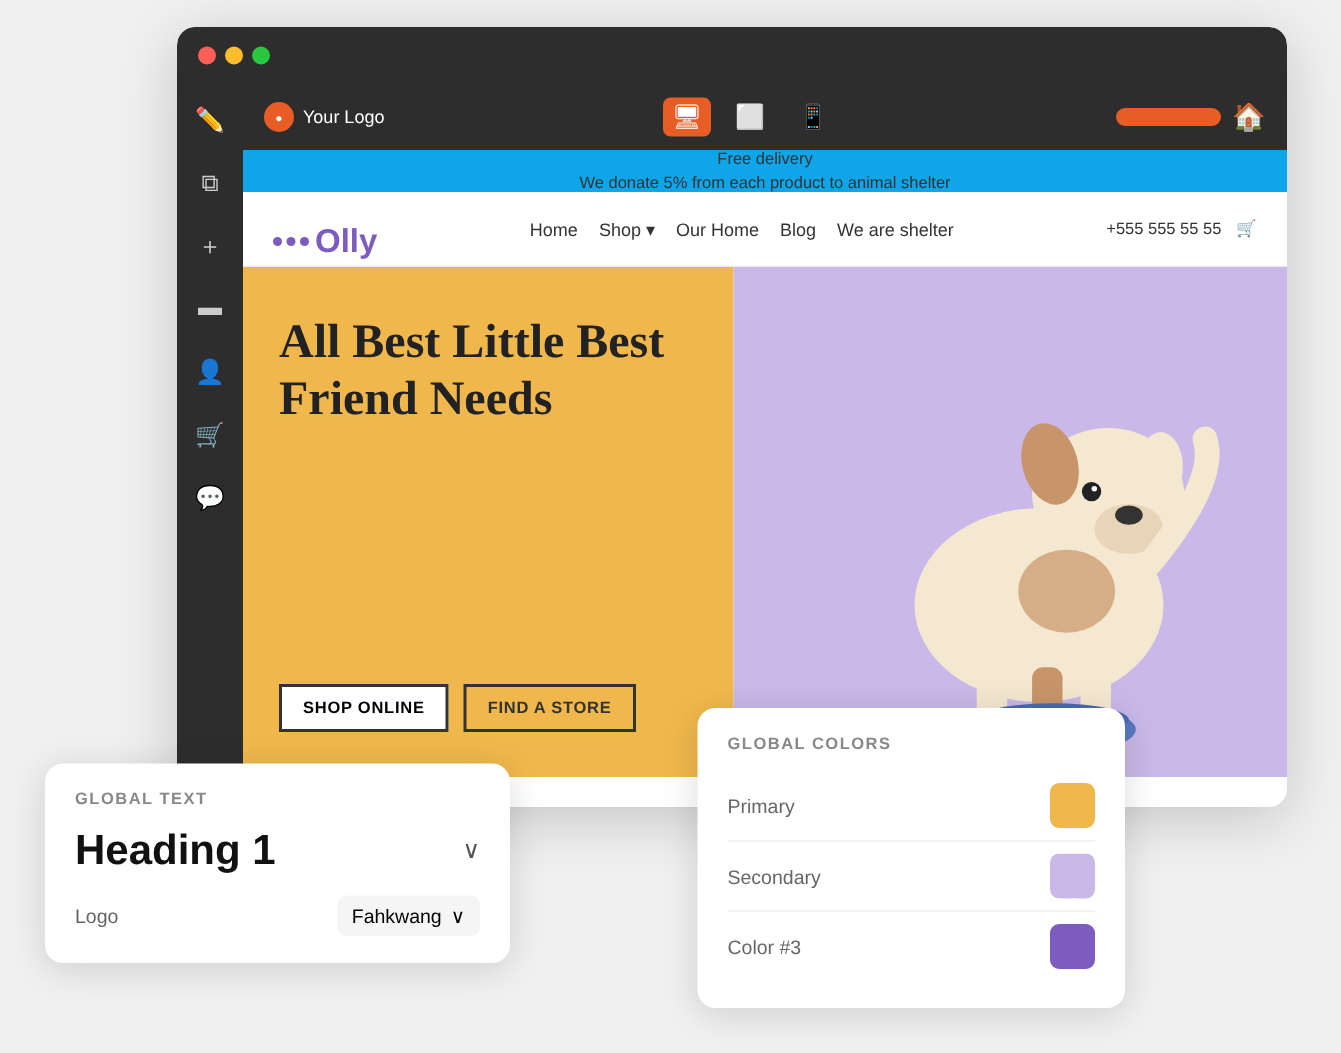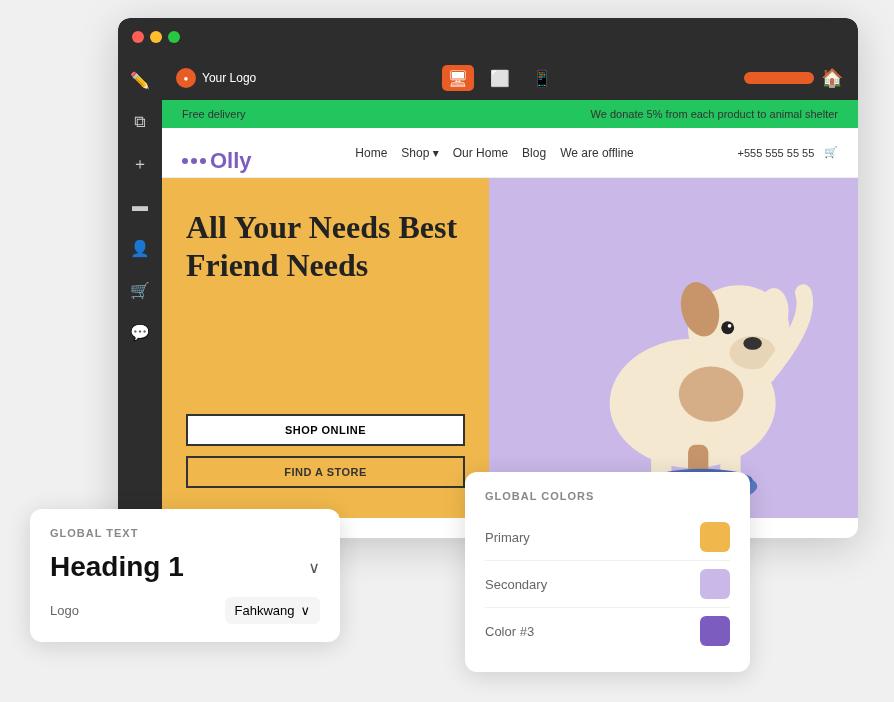--- a/index.html
+++ b/index.html
@@ -131,28 +131,29 @@
       position: absolute;
       top: 82px;
       left: 44px;
       right: 0;
       bottom: 0;
       overflow: hidden;
     }
 
     
     .announcement-bar {
-      background: #22c55e;
+      background: #0ea5e9;
       height: 28px;
       display: flex;
       align-items: center;
       justify-content: space-between;
       padding: 0 20px;
       font-size: 11px;
       color: #333;
+      flex-direction: column;
     }
 
     
     .site-nav {
       background: #fff;
       height: 50px;
       display: flex;
       align-items: center;
       justify-content: space-between;
       padding: 0 20px;
@@ -202,21 +203,21 @@
 
     .hero-heading {
       font-size: 32px;
       font-weight: 900;
       color: #222;
       line-height: 1.2;
       font-family: Georgia, serif;
     }
 
     .hero-buttons {
-      display: flex; gap: 10px; flex-direction: column;
+      display: flex; gap: 10px;
     }
 
     .hero-btn {
       padding: 8px 14px;
       font-size: 11px;
       font-weight: 700;
       border: 2px solid #333;
       background: #fff;
       cursor: pointer;
       letter-spacing: 0.5px;
@@ -393,31 +394,31 @@
           <div class="logo-dot"></div>
           <div class="logo-dot"></div>
         </div>
         <span>Olly</span>
       </div>
       <div class="site-nav-links">
         <span class="nav-link">Home</span>
         <span class="nav-link">Shop ▾</span>
         <span class="nav-link">Our Home</span>
         <span class="nav-link">Blog</span>
-        <span class="nav-link">We are offline</span>
+        <span class="nav-link">We are shelter</span>
       </div>
       <div class="site-nav-right">
         <span>+555 555 55 55</span>
         <span>🛒</span>
       </div>
     </div>
 
     <div class="hero-section">
       <div class="hero-left">
-        <h1 class="hero-heading">All Your Needs Best Friend Needs</h1>
+        <h1 class="hero-heading">All Best Little Best Friend Needs</h1>
         <div class="hero-buttons">
           <button class="hero-btn">SHOP ONLINE</button>
           <button class="hero-btn outline">FIND A STORE</button>
         </div>
       </div>
       <div class="hero-right">
 
         <svg class="dog-silhouette" viewBox="0 0 400 340" xmlns="http://www.w3.org/2000/svg">
 
           <ellipse cx="210" cy="230" rx="90" ry="70" fill="#f5e8d0"></ellipse>

